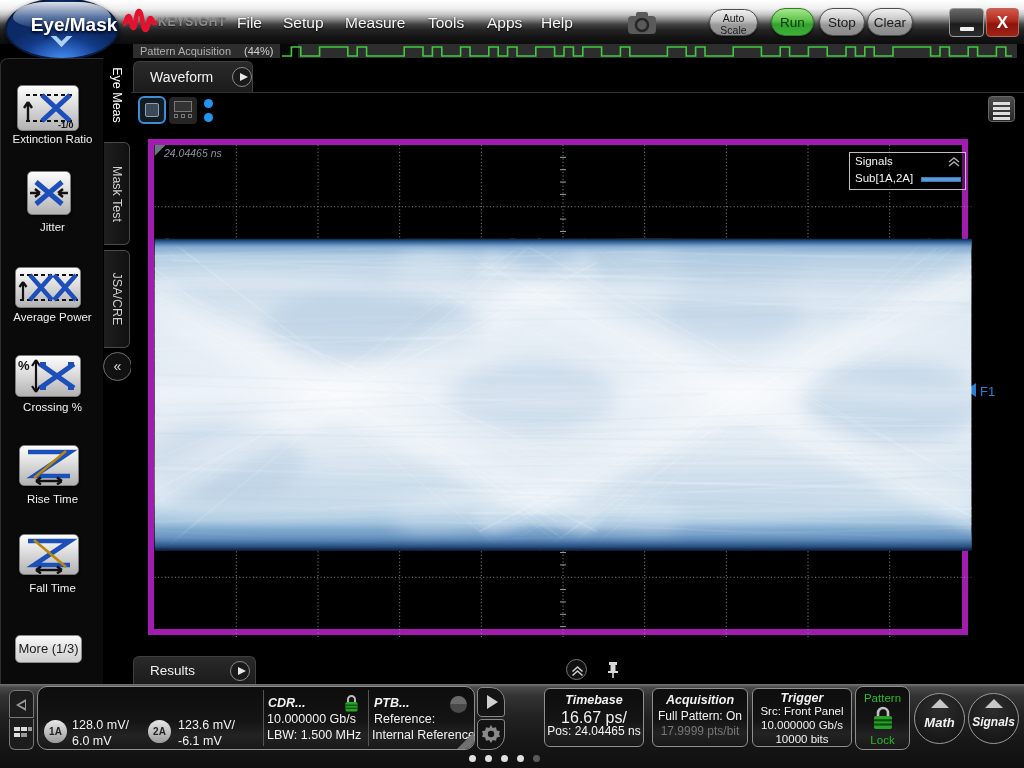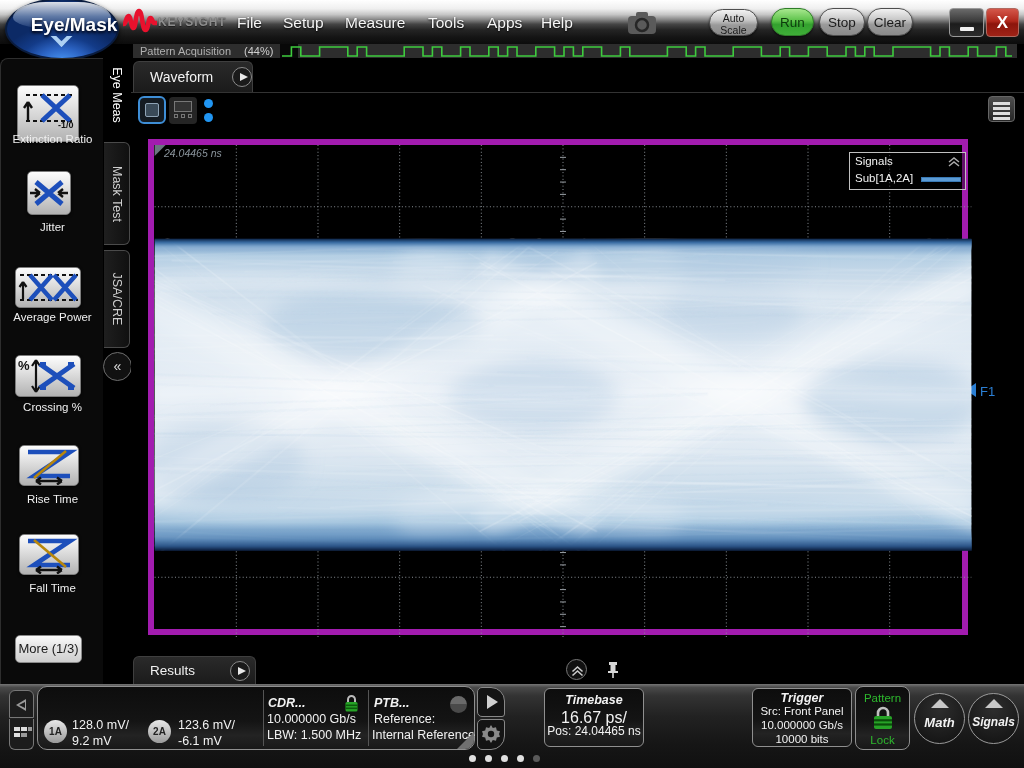--- a/index.html
+++ b/index.html
@@ -110,21 +110,21 @@
   </div>
   <div id="patstrip" class="abs">
     <span class="lbl" style="left:7px">Pattern Acquisition</span>
     <span class="lbl" style="left:111px;color:#cfcfcf">(44%)</span>
     <div style="position:absolute;left:147px;top:0;width:18px;height:14px;background:#080808"></div>
     <svg width="884" height="14" style="position:absolute;left:0;top:0" viewBox="0 0 884 14">
       <path d="M149,12 L158.4,12 L158.4,3 L167.8,3 L167.8,12 L177.2,12 L186.6,12 L186.6,3 L196.0,3 L205.4,3 L214.8,3 L214.8,12 L224.2,12 L224.2,3 L233.6,3 L233.6,12 L243.0,12 L252.4,12 L261.8,12 L271.2,12 L271.2,3 L280.6,3 L290.0,3 L290.0,12 L299.4,12 L299.4,3 L308.8,3 L308.8,12 L318.2,12 L327.6,12 L327.6,3 L337.0,3 L337.0,12 L346.4,12 L355.8,12 L355.8,3 L365.2,3 L365.2,12 L374.6,12 L374.6,3 L384.0,3 L384.0,12 L393.4,12 L402.8,12 L402.8,3 L412.2,3 L421.6,3 L421.6,12 L431.0,12 L431.0,3 L440.4,3 L440.4,12 L449.8,12 L449.8,3 L459.2,3 L468.6,3 L468.6,12 L478.0,12 L487.4,12 L487.4,3 L496.8,3 L496.8,12 L506.2,12 L515.6,12 L525.0,12 L534.4,12 L534.4,3 L543.8,3 L553.2,3 L553.2,12 L562.6,12 L562.6,3 L572.0,3 L572.0,12 L581.4,12 L590.8,12 L600.2,12 L600.2,3 L609.6,3 L619.0,3 L628.4,3 L628.4,12 L637.8,12 L647.2,12 L647.2,3 L656.6,3 L656.6,12 L666.0,12 L675.4,12 L675.4,3 L684.8,3 L694.2,3 L694.2,12 L703.6,12 L713.0,12 L713.0,3 L722.4,3 L722.4,12 L731.8,12 L731.8,3 L741.2,3 L741.2,12 L750.6,12 L760.0,12 L760.0,3 L769.4,3 L778.8,3 L788.2,3 L797.6,3 L797.6,12 L807.0,12 L807.0,3 L816.4,3 L816.4,12 L825.8,12 L835.2,12 L835.2,3 L844.6,3 L844.6,12 L854.0,12 L863.4,12 L863.4,3 L872.8,3 L872.8,12 L879.0,12" fill="none" stroke="#3ecb3e" stroke-width="1.6"></path>
     </svg>
   </div>
   <div id="sidebar" class="abs">
-    <div class="sbtn" style="left:16px;top:26px;width:62px;height:57px">
+    <div class="sbtn" style="left:16px;top:26px;width:62px;height:46px">
       <svg width="60" height="44" viewBox="0 0 60 44">
         <path d="M8 9 H56 M8 35 H56" stroke="#111" stroke-width="2" stroke-dasharray="4,3" fill="none"></path>
         <path d="M24 9 L52 35 M24 35 L52 9" stroke="#1d4fbb" stroke-width="5" fill="none"></path>
         <path d="M10 34 V16 M10 16 L6 22 M10 16 L14 22" stroke="#111" stroke-width="2.4" fill="none"></path>
         <text x="40" y="42" font-size="9" font-weight="bold" fill="#111" font-family="Liberation Sans">-1/0</text>
       </svg>
     </div>
     <div class="slbl" style="top:74px">Extinction Ratio</div>
     <div class="sbtn" style="left:26px;top:112px;width:44px;height:44px">
       <svg width="42" height="42" viewBox="0 0 42 42">
@@ -521,21 +521,21 @@
       <div style="position:absolute;left:11px;top:8px;width:6px;height:4px;background:#ddd"></div>
       <div style="position:absolute;left:18px;top:8px;width:4px;height:4px;background:#999"></div>
       <div style="position:absolute;left:4px;top:14px;width:6px;height:4px;background:#ddd"></div>
       <div style="position:absolute;left:11px;top:14px;width:6px;height:4px;background:#999"></div>
     </div>
     <div class="bpanel" style="left:37px;top:2px;width:438px;height:64px;border-radius:10px;border-width:1.5px">
       <div style="position:absolute;left:225px;top:3px;width:1px;height:56px;background:#555"></div>
       <div style="position:absolute;left:330px;top:3px;width:1px;height:56px;background:#555"></div>
       <div style="position:absolute;left:6px;top:33px;width:23px;height:23px;border-radius:50%;background:linear-gradient(180deg,#e8e8e8,#9a9a9a);color:#222;font-size:10px;font-weight:bold;text-align:center;line-height:23px">1A</div>
       <div class="bv" style="position:absolute;left:34px;top:31px;font-size:12.5px">128.0 mV/</div>
-      <div class="bv" style="position:absolute;left:34px;top:47px;font-size:12.5px">9.2 mV</div>
+      <div class="bv" style="position:absolute;left:34px;top:47px;font-size:12.5px">6.0 mV</div>
       <div style="position:absolute;left:110px;top:33px;width:23px;height:23px;border-radius:50%;background:linear-gradient(180deg,#e8e8e8,#9a9a9a);color:#222;font-size:10px;font-weight:bold;text-align:center;line-height:23px">2A</div>
       <div class="bv" style="position:absolute;left:140px;top:31px;font-size:12.5px">123.6 mV/</div>
       <div class="bv" style="position:absolute;left:140px;top:47px;font-size:12.5px">-6.1 mV</div>
       <div class="bt" style="position:absolute;left:230px;top:9px;font-size:12.5px">CDR...</div>
       <svg width="15" height="19" viewBox="0 0 15 19" style="position:absolute;left:306px;top:7px">
         <path d="M4 8 V5.5 a3.5 3.5 0 0 1 7 0 V8" stroke="#bbb" stroke-width="2" fill="none"></path>
         <rect x="1.5" y="8" width="12" height="9.5" rx="1.5" fill="#27a327"></rect>
         <rect x="1.5" y="10.5" width="12" height="1.6" fill="#0c5c0c"></rect>
         <rect x="1.5" y="13.5" width="12" height="1.6" fill="#0c5c0c"></rect>
       </svg>
@@ -555,20 +555,25 @@
       <svg width="22" height="22" viewBox="0 0 22 22" style="position:absolute;left:2px;top:3px">
         <path d="M11 2 L12.8 5 L16 4.2 L16.8 7.4 L20 8.2 L19 11 L20 13.8 L16.8 14.6 L16 17.8 L12.8 17 L11 20 L9.2 17 L6 17.8 L5.2 14.6 L2 13.8 L3 11 L2 8.2 L5.2 7.4 L6 4.2 L9.2 5 Z" fill="#8a8a8a"></path>
         <circle cx="11" cy="11" r="3.2" fill="#141414"></circle>
       </svg>
     </div>
     <div class="bpanel" style="left:544px;top:4px;width:100px;height:59px;border-radius:6px">
       <div class="bt" style="position:absolute;left:0;top:4px;width:100%;text-align:center;font-size:12.5px">Timebase</div>
       <div class="bv" style="position:absolute;left:0;top:20px;width:100%;text-align:center;font-size:16px">16.67 ps/</div>
       <div class="bv" style="position:absolute;left:0;top:35px;width:100%;text-align:center;font-size:12px">Pos: 24.04465 ns</div>
     </div>
+    <div class="bpanel" style="left:652px;top:4px;width:96px;height:59px;border-radius:6px">
+      <div class="bt" style="position:absolute;left:0;top:4px;width:100%;text-align:center;font-size:12.5px">Acquisition</div>
+      <div class="bv" style="position:absolute;left:0;top:20px;width:100%;text-align:center;font-size:12px">Full Pattern: On</div>
+      <div style="position:absolute;left:0;top:35px;width:100%;text-align:center;font-size:12px;color:#767676">17.9999 pts/bit</div>
+    </div>
     <div class="bpanel" style="left:752px;top:4px;width:100px;height:59px;border-radius:6px">
       <div class="bt" style="position:absolute;left:0;top:2px;width:100%;text-align:center;font-size:12.5px">Trigger</div>
       <div class="bv" style="position:absolute;left:0;top:16px;width:100%;text-align:center;font-size:11.5px">Src: Front Panel</div>
       <div class="bv" style="position:absolute;left:0;top:30px;width:100%;text-align:center;font-size:11.5px">10.000000 Gb/s</div>
       <div class="bv" style="position:absolute;left:0;top:44px;width:100%;text-align:center;font-size:11.5px">10000 bits</div>
     </div>
     <div class="bpanel" style="left:855px;top:2px;width:55px;height:64px;border-radius:8px">
       <div style="position:absolute;left:0;top:5px;width:100%;text-align:center;font-size:11.5px;color:#2db82d">Pattern</div>
       <svg width="22" height="26" viewBox="0 0 22 26" style="position:absolute;left:16px;top:19px">
         <path d="M6 10 V7 a5 5 0 0 1 10 0 V10" stroke="#c0c0c0" stroke-width="2.6" fill="none"></path>

